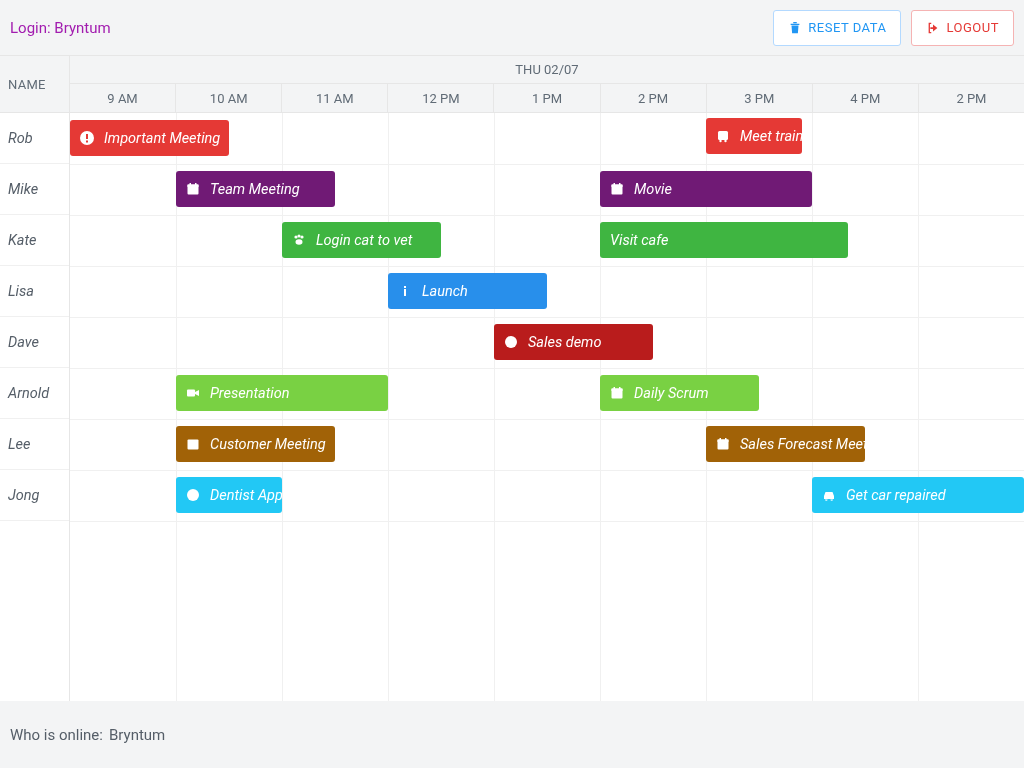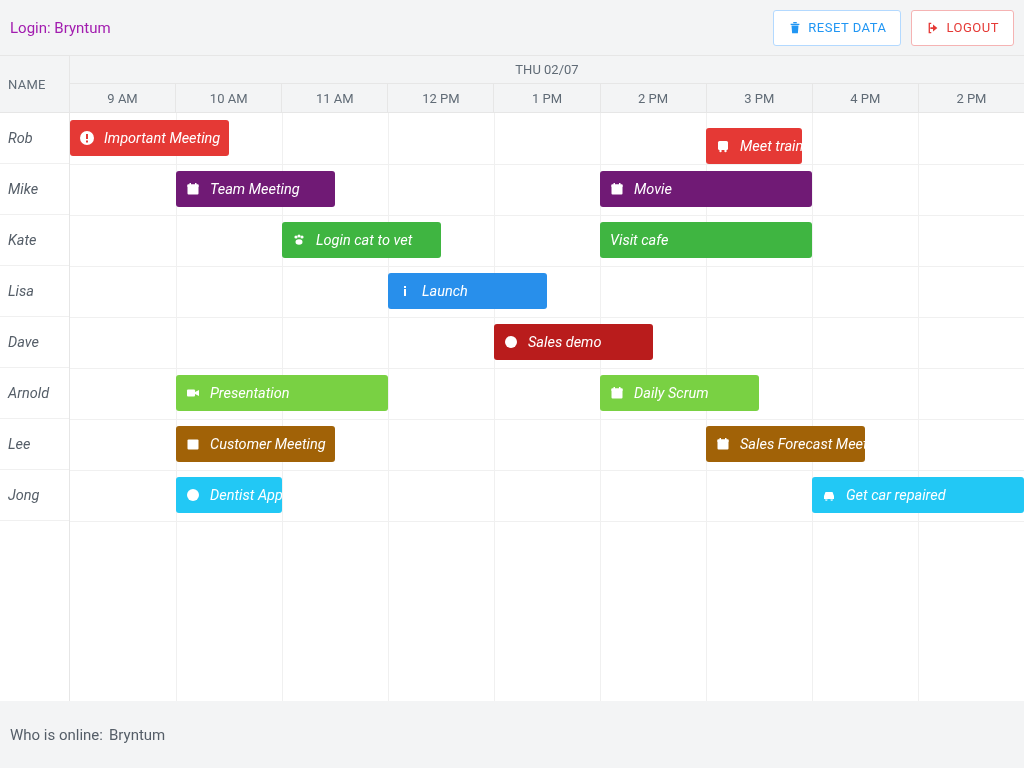--- a/index.html
+++ b/index.html
@@ -300,21 +300,21 @@
         <div class="row-line" style="top: 255px;"></div>
         <div class="row-line" style="top: 306px;"></div>
         <div class="row-line" style="top: 357px;"></div>
         <div class="row-line" style="top: 408px;"></div>
         <div class="event c-red" style="left: 0px; width: 159px; top: 7px;">
           <svg viewBox="0 0 14 14">
             <use href="#i-alert"></use>
           </svg>
           <span>Important Meeting</span>
         </div>
-        <div class="event c-red" style="left: 636px; width: 96px; top: 15px; text-align: right;">
+        <div class="event c-red" style="left: 636px; width: 96px; top: 5px; text-align: right;">
           <svg viewBox="0 0 14 14">
             <use href="#i-bus"></use>
           </svg>
           <span>Meet train</span>
         </div>
         <div class="event c-orange" style="left: 106px; width: 159px; top: 58px;">
           <svg viewBox="0 0 14 14">
             <use href="#i-calendar"></use>
           </svg>
           <span>Team Meeting</span>
@@ -324,21 +324,21 @@
             <use href="#i-calendar"></use>
           </svg>
           <span>Movie</span>
         </div>
         <div class="event c-green" style="left: 212px; width: 159px; top: 109px;">
           <svg viewBox="0 0 14 14">
             <use href="#i-paw"></use>
           </svg>
           <span>Login cat to vet</span>
         </div>
-        <div class="event c-green" style="left: 530px; width: 212px; top: 109px;">
+        <div class="event c-green" style="left: 530px; width: 248px; top: 109px;">
           <span>Visit cafe</span>
         </div>
         <div class="event c-blue" style="left: 318px; width: 159px; top: 160px;">
           <svg viewBox="0 0 14 14">
             <use href="#i-info"></use>
           </svg>
           <span>Launch</span>
         </div>
         <div class="event c-teal" style="left: 424px; width: 159px; top: 211px;">
           <svg viewBox="0 0 14 14">

